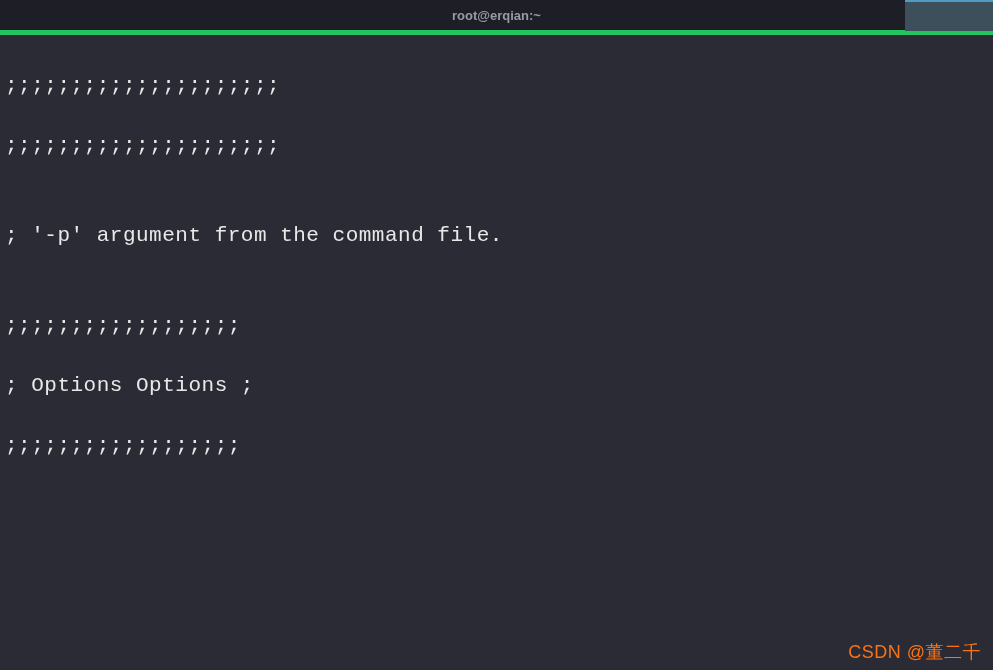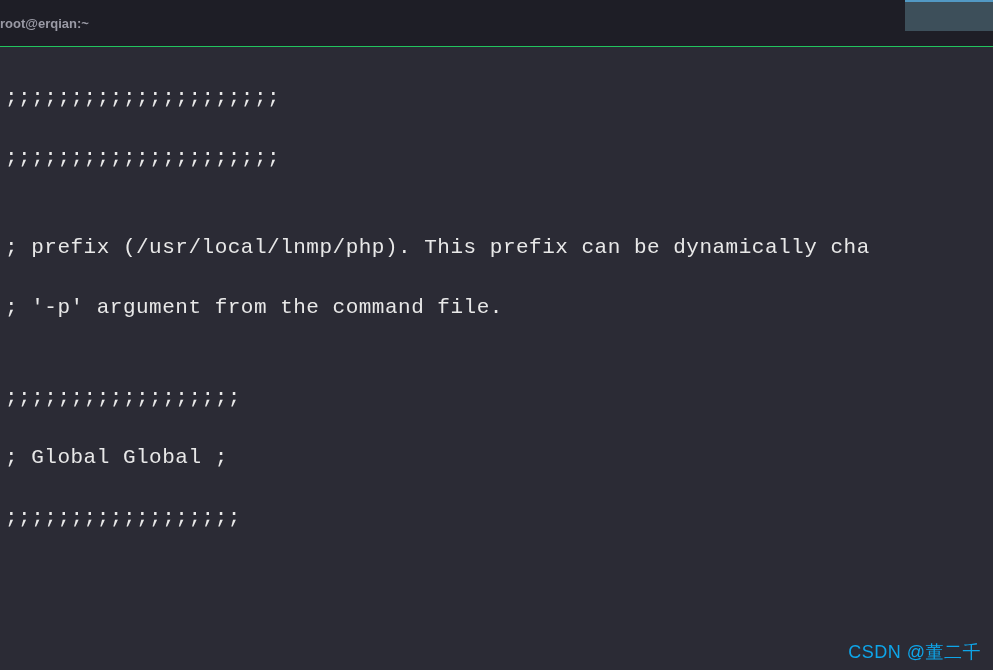--- a/index.html
+++ b/index.html
@@ -9,27 +9,27 @@
     }
     body {
       width: 993px;
       height: 670px;
       background: #2b2b35;
       font-family: "Consolas", "Monaco", "Courier New", monospace;
       overflow: hidden;
       position: relative;
     }
     .titlebar {
-      height: 47px;
+      height: 35px;
       background: #1e1e26;
       display: flex;
       align-items: center;
-      justify-content: flex-start;
+      justify-content: center;
       position: relative;
-      border-bottom: 1px solid #22c55e;
+      border-bottom: 5px solid #22c55e;
     }
     .titlebar-title {
       color: #9a9aa5;
       font-size: 13px;
       font-weight: 600;
       font-family: sans-serif;
     }
     .titlebar-close {
       position: absolute;
       right: 18px;
@@ -57,46 +57,45 @@
       font-weight: 500;
       letter-spacing: 0.5px;
     }
     .config-line {
       display: block;
     }
     .watermark {
       position: absolute;
       right: 12px;
       bottom: 6px;
-      color: #0ea5e9;
+      color: #f97316;
       font-size: 18px;
       font-family: "Microsoft YaHei", sans-serif;
       font-weight: 400;
       letter-spacing: 0.5px;
       text-align: center;
     }
   </style>
 </head>
 <body>
 
 <div class="titlebar">
   <span class="titlebar-title">root@erqian:~</span>
   <span class="titlebar-close">×</span>
   <div class="tab-indicator"></div>
 </div>
 
 <div class="editor">
 <span class="config-line">;;;;;;;;;;;;;;;;;;;;;</span>
 <span class="config-line">;;;;;;;;;;;;;;;;;;;;;</span>
 <span class="config-line"></span>
-<span class="config-line">; prefix (/usr/local/lnmp/php). This prefix can be dynamically cha</span>
 <span class="config-line">; '-p' argument from the command file.</span>
 <span class="config-line"></span>
 <span class="config-line">;;;;;;;;;;;;;;;;;;</span>
-<span class="config-line">; Global Global ;</span>
+<span class="config-line">; Options Options ;</span>
 <span class="config-line">;;;;;;;;;;;;;;;;;;</span>
 <span class="config-line"></span>
 
 
 
 
 
 <span class="config-line"></span>
 
 

